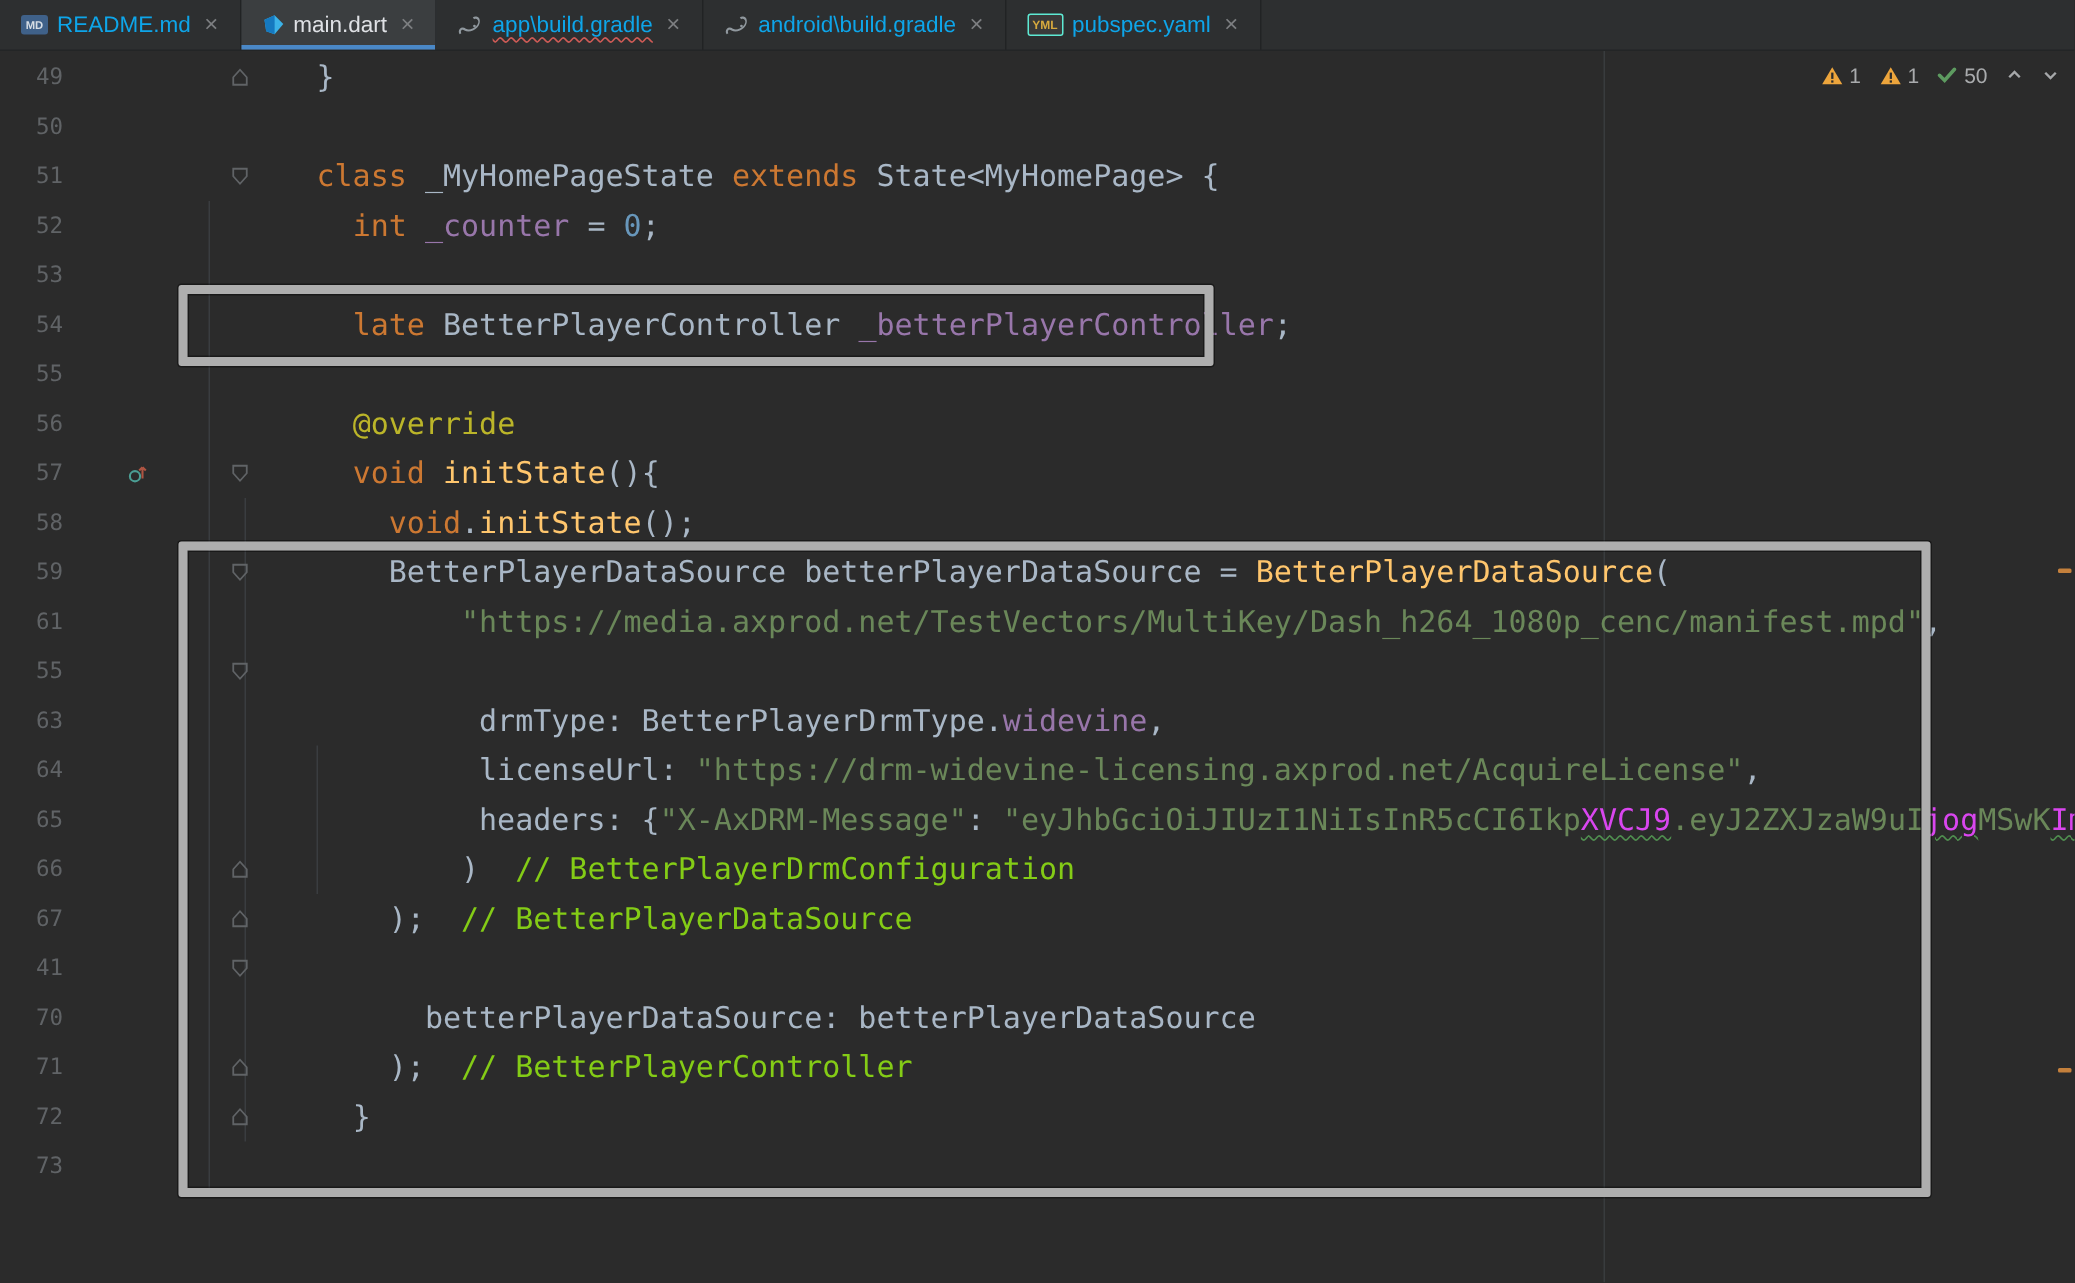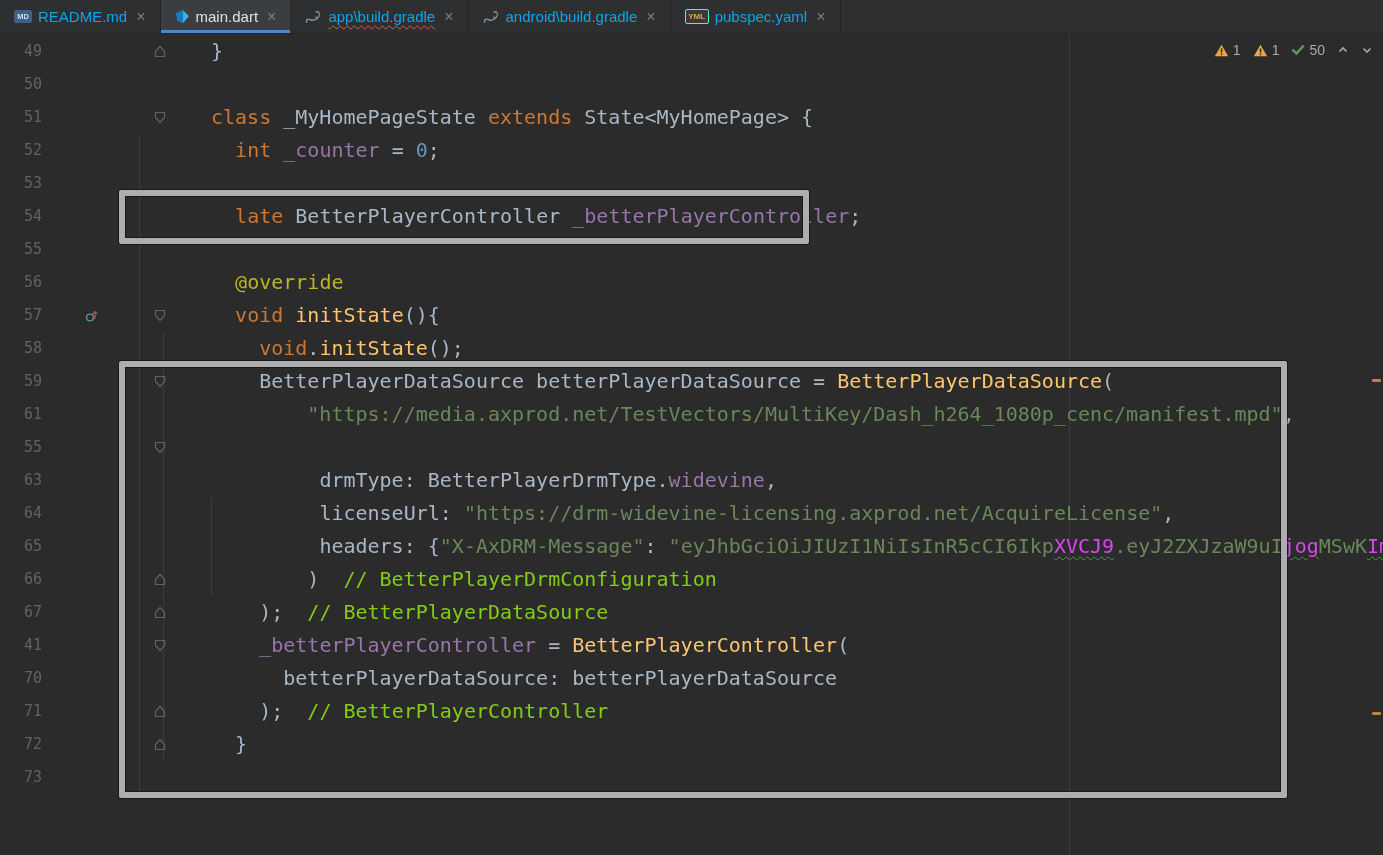--- a/index.html
+++ b/index.html
@@ -253,21 +253,20 @@
       <span class="code">    <span class="tk-p">);  </span><span class="tk-c">// BetterPlayerDataSource</span></span>
     </div>
     <div class="line">
       <span class="ln">41</span>
       <span class="gslot"></span>
       <span class="fslot">
         <svg width="12" height="13" viewBox="0 0 12 13">
           <path d="M1.5 1.5 H10.5 V6.5 L6 11.5 L1.5 6.5 Z" fill="none" stroke="#606366" stroke-width="1.2"></path>
         </svg>
       </span>
-      <span class="code">    <span class="tk-f">_betterPlayerController</span><span class="tk-p"> = </span><span class="tk-y">BetterPlayerController</span><span class="tk-p">(</span></span>
     </div>
     <div class="line">
       <span class="ln">70</span>
       <span class="gslot"></span>
       <span class="fslot"></span>
       <span class="code">      <span class="tk-p">betterPlayerDataSource: betterPlayerDataSource</span></span>
     </div>
     <div class="line">
       <span class="ln">71</span>
       <span class="gslot"></span>

